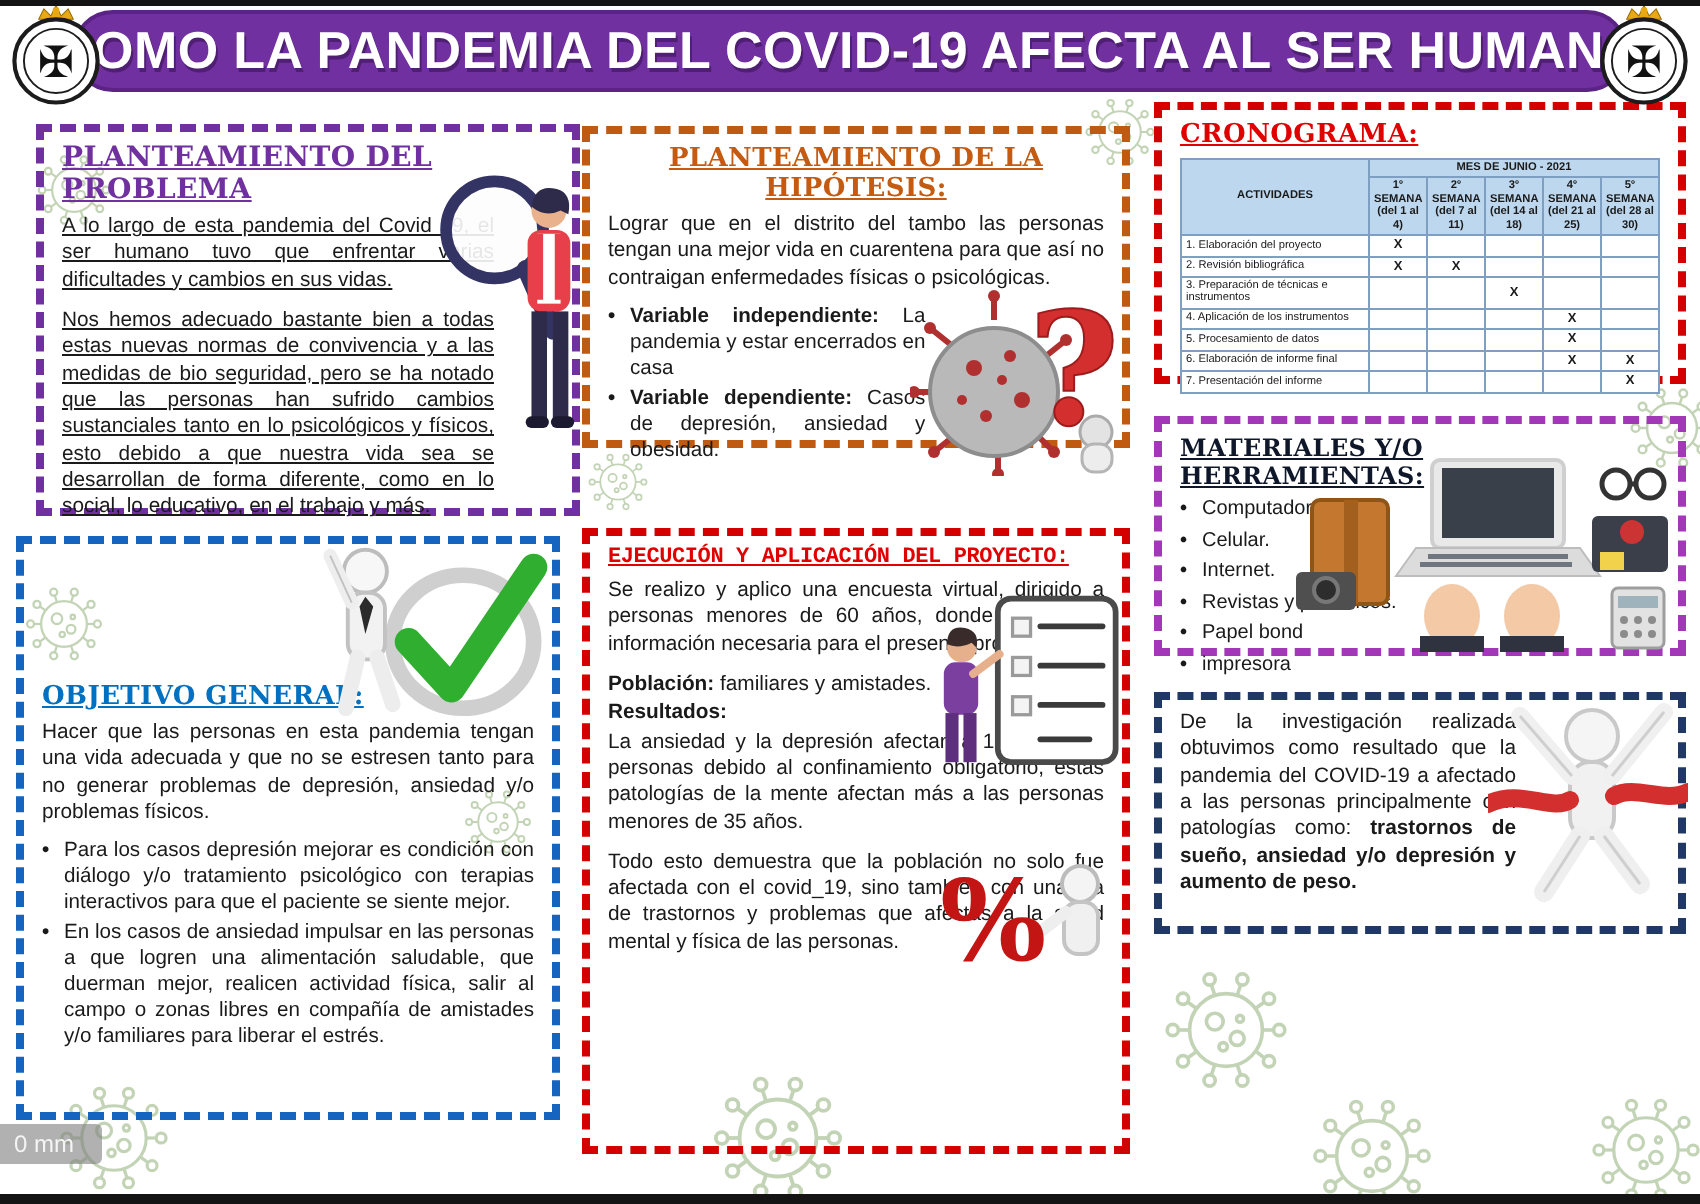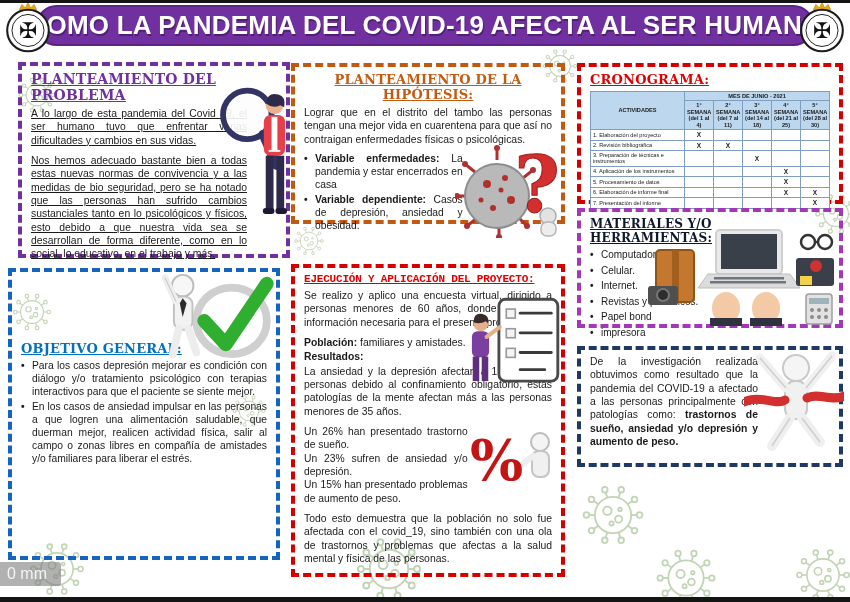--- a/index.html
+++ b/index.html
@@ -38,42 +38,42 @@
   #box-hipotesis .sec-title{color:#C55A11;font-size:13px;text-align:center;}
   #box-hipotesis .bullets{width:64%;}
 
   #box-ejecucion{left:291px;top:264px;width:274px;height:313px;border:4px dashed #D40000;}
   #box-ejecucion .sec-title{color:#E00000;font-size:11px;letter-spacing:-.2px;font-family:Liberation Mono, monospace;}
   #box-ejecucion .lbl{font-weight:bold;}
   #box-ejecucion .tight{margin-bottom:1px;}
   #box-ejecucion .stats{width:66%;}
   #box-ejecucion .stat{font-size:10.3px;line-height:1.3;margin:0;}
 
-  #box-cronograma{left:577px;top:63px;width:266px;height:141px;border:4px dashed #D40000;}
+  #box-cronograma{left:577px;top:51px;width:266px;height:141px;border:4px dashed #D40000;}
   #box-cronograma .sec-title{color:#E00000;font-size:13px;}
   table.crono{border-collapse:collapse;width:100%;background:#fff;table-layout:fixed;}
   table.crono th,table.crono td{border:1px solid #7f9fc2;padding:1px 2px;font-size:5.6px;line-height:1.15;}
   table.crono th{background:#BDD7EE;text-align:center;font-weight:bold;}
   table.crono col.c-act{width:94px;}
   table.crono td.act{text-align:left;font-size:5.6px;}
   table.crono td.mk{text-align:center;font-weight:bold;font-size:6.5px;}
 
   #box-materiales{left:577px;top:208px;width:266px;height:120px;border:4px dashed #A238B8;}
   #box-materiales .sec-title{color:#0f172a;font-size:12px;}
   #box-materiales .bullet{font-size:10px;width:46%;margin-bottom:3px;text-align:left;}
 
   #box-resultado{left:577px;top:346px;width:266px;height:121px;border:4px dashed #1F3864;}
   #box-resultado .sec-title{color:#1F3864;font-size:13px;}
   #box-resultado p{width:168px;}
 
   .illu{position:absolute;z-index:3;pointer-events:none;}
   .doodle{position:absolute;z-index:0;opacity:.85;}
 
   .ruler-badge{position:absolute;left:0;top:562px;z-index:6;background:rgba(125,125,125,.6);
-               color:#f4f4f4;font-size:16px;padding:3px 14px 3px 7px;border-radius:0 3px 3px 0;}
+               color:#f4f4f4;font-size:12px;padding:3px 14px 3px 7px;border-radius:0 3px 3px 0;}
 </style>
 </head>
 <body>
 
 <div class="poster">
   <div class="edge top"></div>
   <div class="edge bottom"></div>
 
   <svg width="0" height="0" style="position:absolute">
     <defs>
@@ -177,41 +177,42 @@
     <rect x="61" y="38" width="6" height="34" fill="#E8404A"></rect>
     <rect x="49" y="78" width="8" height="56" fill="#2e2a4a"></rect>
     <rect x="60" y="78" width="8" height="56" fill="#2e2a4a"></rect>
     <rect x="46" y="132" width="12" height="6" rx="3" fill="#1c1a30"></rect>
     <rect x="59" y="132" width="12" height="6" rx="3" fill="#1c1a30"></rect>
   </svg>
 
   <div class="box" id="box-objetivos">
     <div class="spacer"></div>
     <h2 class="sec-title">OBJETIVO GENERAL:</h2>
+    <p>Hacer que las personas en esta pandemia tengan una vida adecuada y que no se estresen tanto para no generar problemas de depresión, ansiedad y/o problemas físicos.</p>
     <div class="bullet">Para los casos depresión mejorar es condición con diálogo y/o tratamiento psicológico con terapias interactivos para que el paciente se siente mejor.</div>
     <div class="bullet">En los casos de ansiedad impulsar en las personas a que logren una alimentación saludable, que duerman mejor, realicen actividad física, salir al campo o zonas libres en compañía de amistades y/o familiares para liberar el estrés.</div>
   </div>
   <svg class="illu" style="left:152px;top:270px" width="124" height="90" viewBox="0 0 124 92">
     <ellipse cx="80" cy="52" rx="36" ry="34" fill="none" stroke="#cfcfcf" stroke-width="8"></ellipse>
     <circle cx="30" cy="16" r="11" fill="#f7f7f7" stroke="#bdbdbd" stroke-width="2"></circle>
     <rect x="21" y="27" width="19" height="34" rx="8" fill="#f2f2f2" stroke="#c2c2c2" stroke-width="2"></rect>
     <polygon points="30,29 34,34 30,48 27,34" fill="#2b2b2b"></polygon>
     <line x1="23" y1="32" x2="12" y2="8" stroke="#eeeeee" stroke-width="7" stroke-linecap="round"></line>
     <line x1="23" y1="32" x2="12" y2="8" stroke="#c2c2c2" stroke-width="1"></line>
     <line x1="26" y1="60" x2="20" y2="86" stroke="#ededed" stroke-width="8" stroke-linecap="round"></line>
     <line x1="36" y1="60" x2="44" y2="84" stroke="#ededed" stroke-width="8" stroke-linecap="round"></line>
     <path d="M52,52 L74,76 L116,14" fill="none" stroke="#2FAE2F" stroke-width="14" stroke-linecap="round" stroke-linejoin="round"></path>
   </svg>
 
   <div class="box" id="box-hipotesis">
     <h2 class="sec-title">PLANTEAMIENTO DE LA HIPÓTESIS:</h2>
     <p>Lograr que en el distrito del tambo las personas tengan una mejor vida en cuarentena para que así no contraigan enfermedades físicas o psicológicas.</p>
     <div class="bullets">
       <div class="bullet">
-        <span class="lbl" style="font-weight:bold">Variable enfermedades:</span><span> La pandemia y estar encerrados en casa</span>
+        <span class="lbl" style="font-weight:bold">Variable independiente:</span><span> La pandemia y estar encerrados en casa</span>
       </div>
       <div class="bullet">
         <span class="lbl" style="font-weight:bold">Variable dependiente:</span><span> Casos de depresión, ansiedad y obesidad.</span>
       </div>
     </div>
   </div>
   <svg class="illu" style="left:455px;top:138px" width="110" height="100" viewBox="0 0 110 100">
     <g stroke="#b03030" stroke-width="3">
       <line x1="42" y1="22" x2="42" y2="10"></line>
         <line x1="20" y1="34" x2="10" y2="26"></line>
@@ -241,25 +242,20 @@
     <circle cx="93" cy="78" r="8" fill="#e3e3e3" stroke="#ababab" stroke-width="1.5"></circle>
     <rect x="86" y="84" width="15" height="14" rx="6" fill="#ededed" stroke="#b5b5b5" stroke-width="1.5"></rect>
   </svg>
 
   <div class="box" id="box-ejecucion">
     <h2 class="sec-title">EJECUCIÓN Y APLICACIÓN DEL PROYECTO:</h2>
     <p>Se realizo y aplico una encuesta virtual, dirigido a personas menores de 60 años, donde se recabó información necesaria para el presente proyecto.</p>
     <p class="tight"><span class="lbl">Población:</span><span> familiares y amistades.</span></p>
     <p class="tight lbl">Resultados:</p>
     <p>La ansiedad y la depresión afectan a 1 de cada 3 personas debido al confinamiento obligatorio, estas patologías de la mente afectan más a las personas menores de 35 años.</p>
-    <div class="stats">
-      <p class="stat">Un 26% han presentado trastorno de sueño.</p>
-      <p class="stat">Un 23% sufren de ansiedad y/o depresión.</p>
-      <p class="stat">Un 15% han presentado problemas de aumento de peso.</p>
-    </div>
     <p style="margin-top:7px">Todo esto demuestra que la población no solo fue afectada con el covid_19, sino también con una ola de trastornos y problemas que afectas a la salud mental y física de las personas.</p>
   </div>
   <svg class="illu" style="left:462px;top:296px" width="100" height="90" viewBox="0 0 120 110">
     <rect x="44" y="4" width="72" height="100" rx="8" fill="#ffffff" stroke="#4a4a4a" stroke-width="3.5"></rect>
     <g stroke="#9a9a9a" stroke-width="2" fill="#f4f4f4">
       <rect x="53" y="16" width="11" height="11"></rect>
         <rect x="53" y="40" width="11" height="11"></rect>
         <rect x="53" y="64" width="11" height="11"></rect>
     </g>
     <g stroke="#3a3a3a" stroke-width="3.5" stroke-linecap="round">

